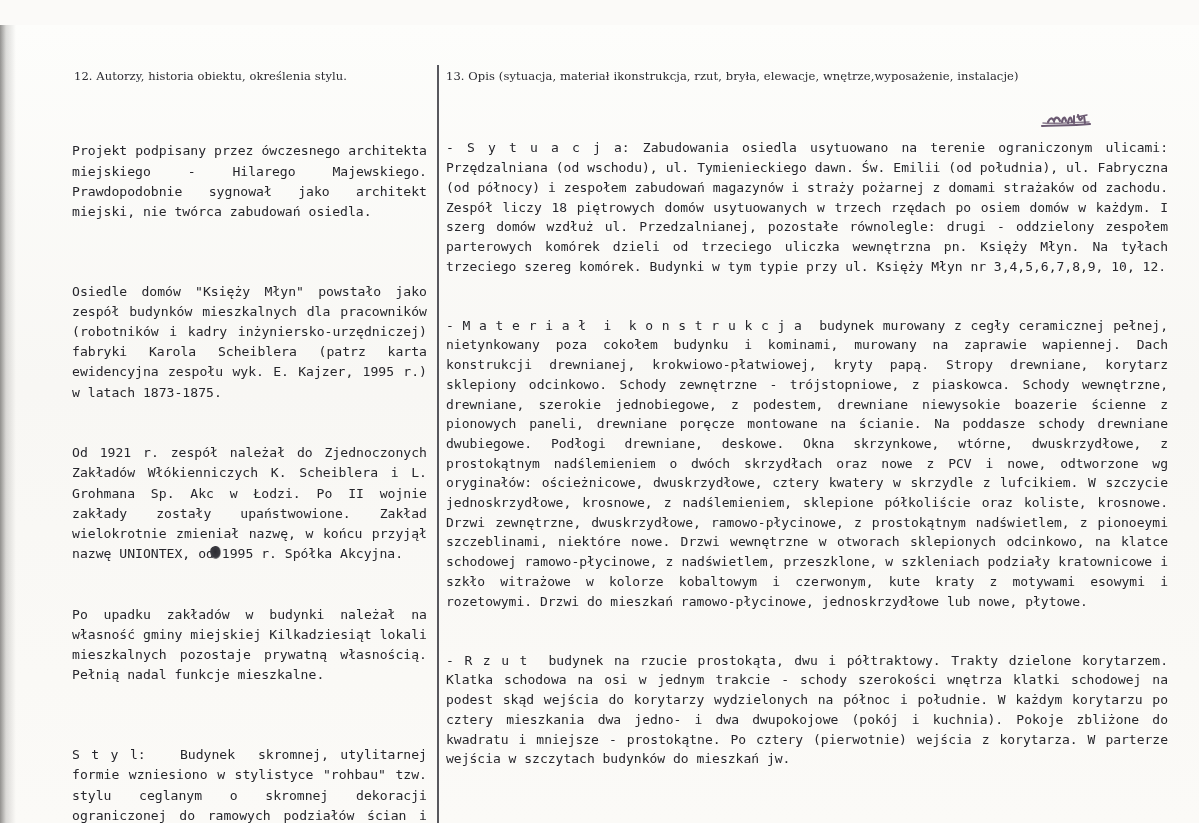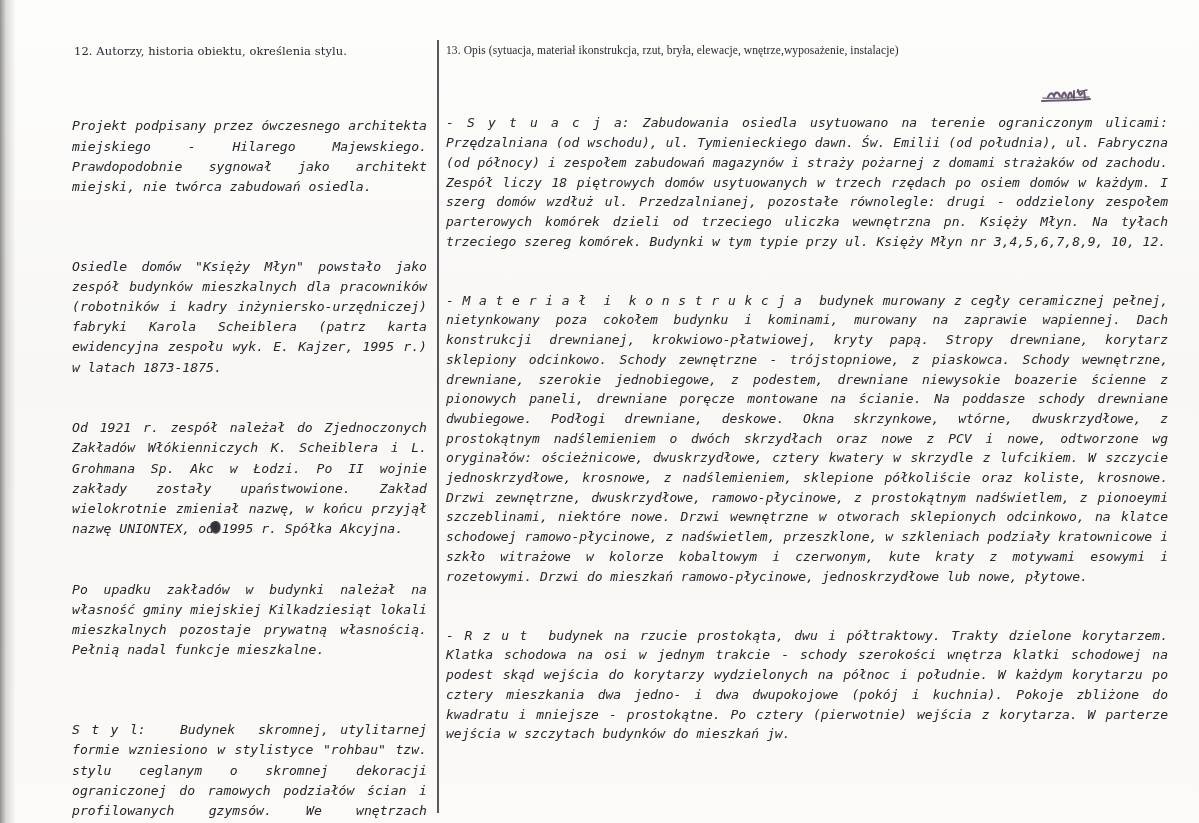--- a/index.html
+++ b/index.html
@@ -14,37 +14,38 @@
     overflow: hidden;
     position: relative;
   }
   
   .page {
     position: absolute;
     inset: 0;
     background:
       linear-gradient(90deg, rgba(60,58,56,0.55) 0px, rgba(120,118,116,0.25) 6px, rgba(250,249,246,0) 16px),
       linear-gradient(180deg, #fdfdfb 0%, #f8f7f4 45%, #fbfaf7 100%);
+    margin-top: 25px;
   }
   .sheet {
     position: absolute;
     left: 0; top: 0; right: 0; bottom: 0;
   }
 
   
   .col-header {
     position: absolute;
     font-family: "DejaVu Serif", serif;
     font-size: 11.5px;
     color: #2a2a30;
     letter-spacing: 0.1px;
     white-space: nowrap;
   }
   #hdr-left  { left: 74px;  top: 44px; }
-  #hdr-right { left: 446px; top: 44px; font-family: Liberation Serif, serif; }
+  #hdr-right { left: 446px; top: 44px; }
 
   
   .divider {
     position: absolute;
     left: 437px;
     top: 40px;
     width: 1.5px;
     height: 773px;
     background: #3b3b42;
     opacity: 0.85;
@@ -82,21 +83,20 @@
     text-align-last: left;
     white-space: pre-wrap;
   }
   .para + .para { margin-top: 0; }
   .para.gap { margin-top: 19px; }
 
   
   .block {
     text-align: justify;
     text-align-last: left;
-    font-style: italic;
   }
 
   
   .correction {
     position: absolute;
     left: 1040px;
     top: 88px;
     width: 58px;
     height: 22px;
     pointer-events: none;

